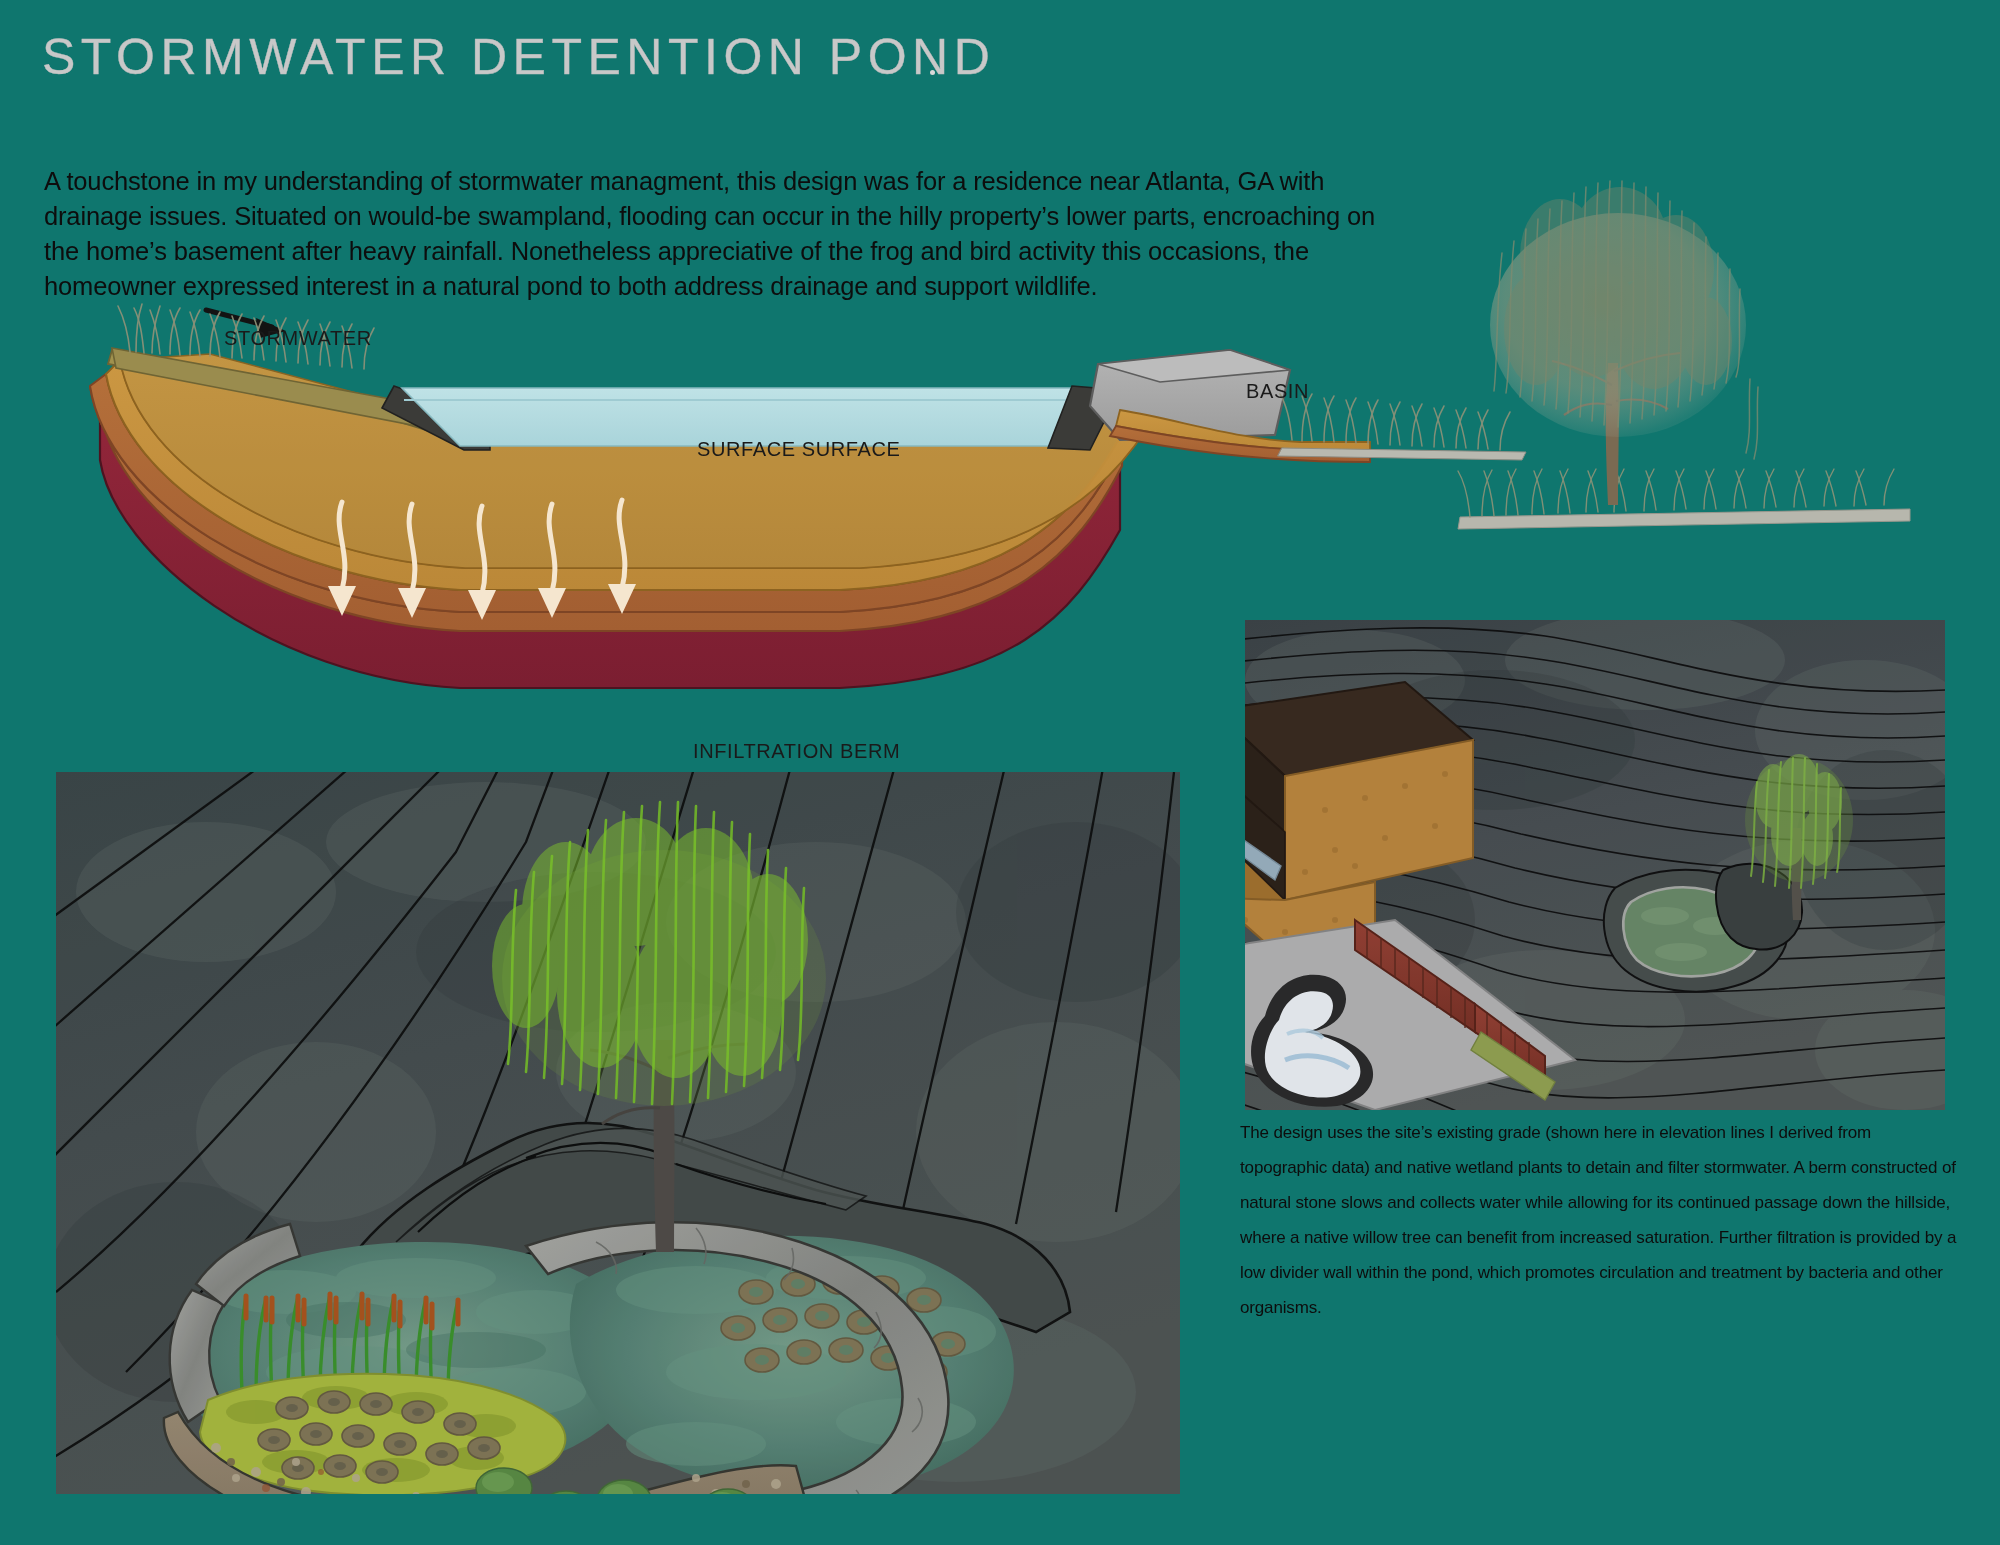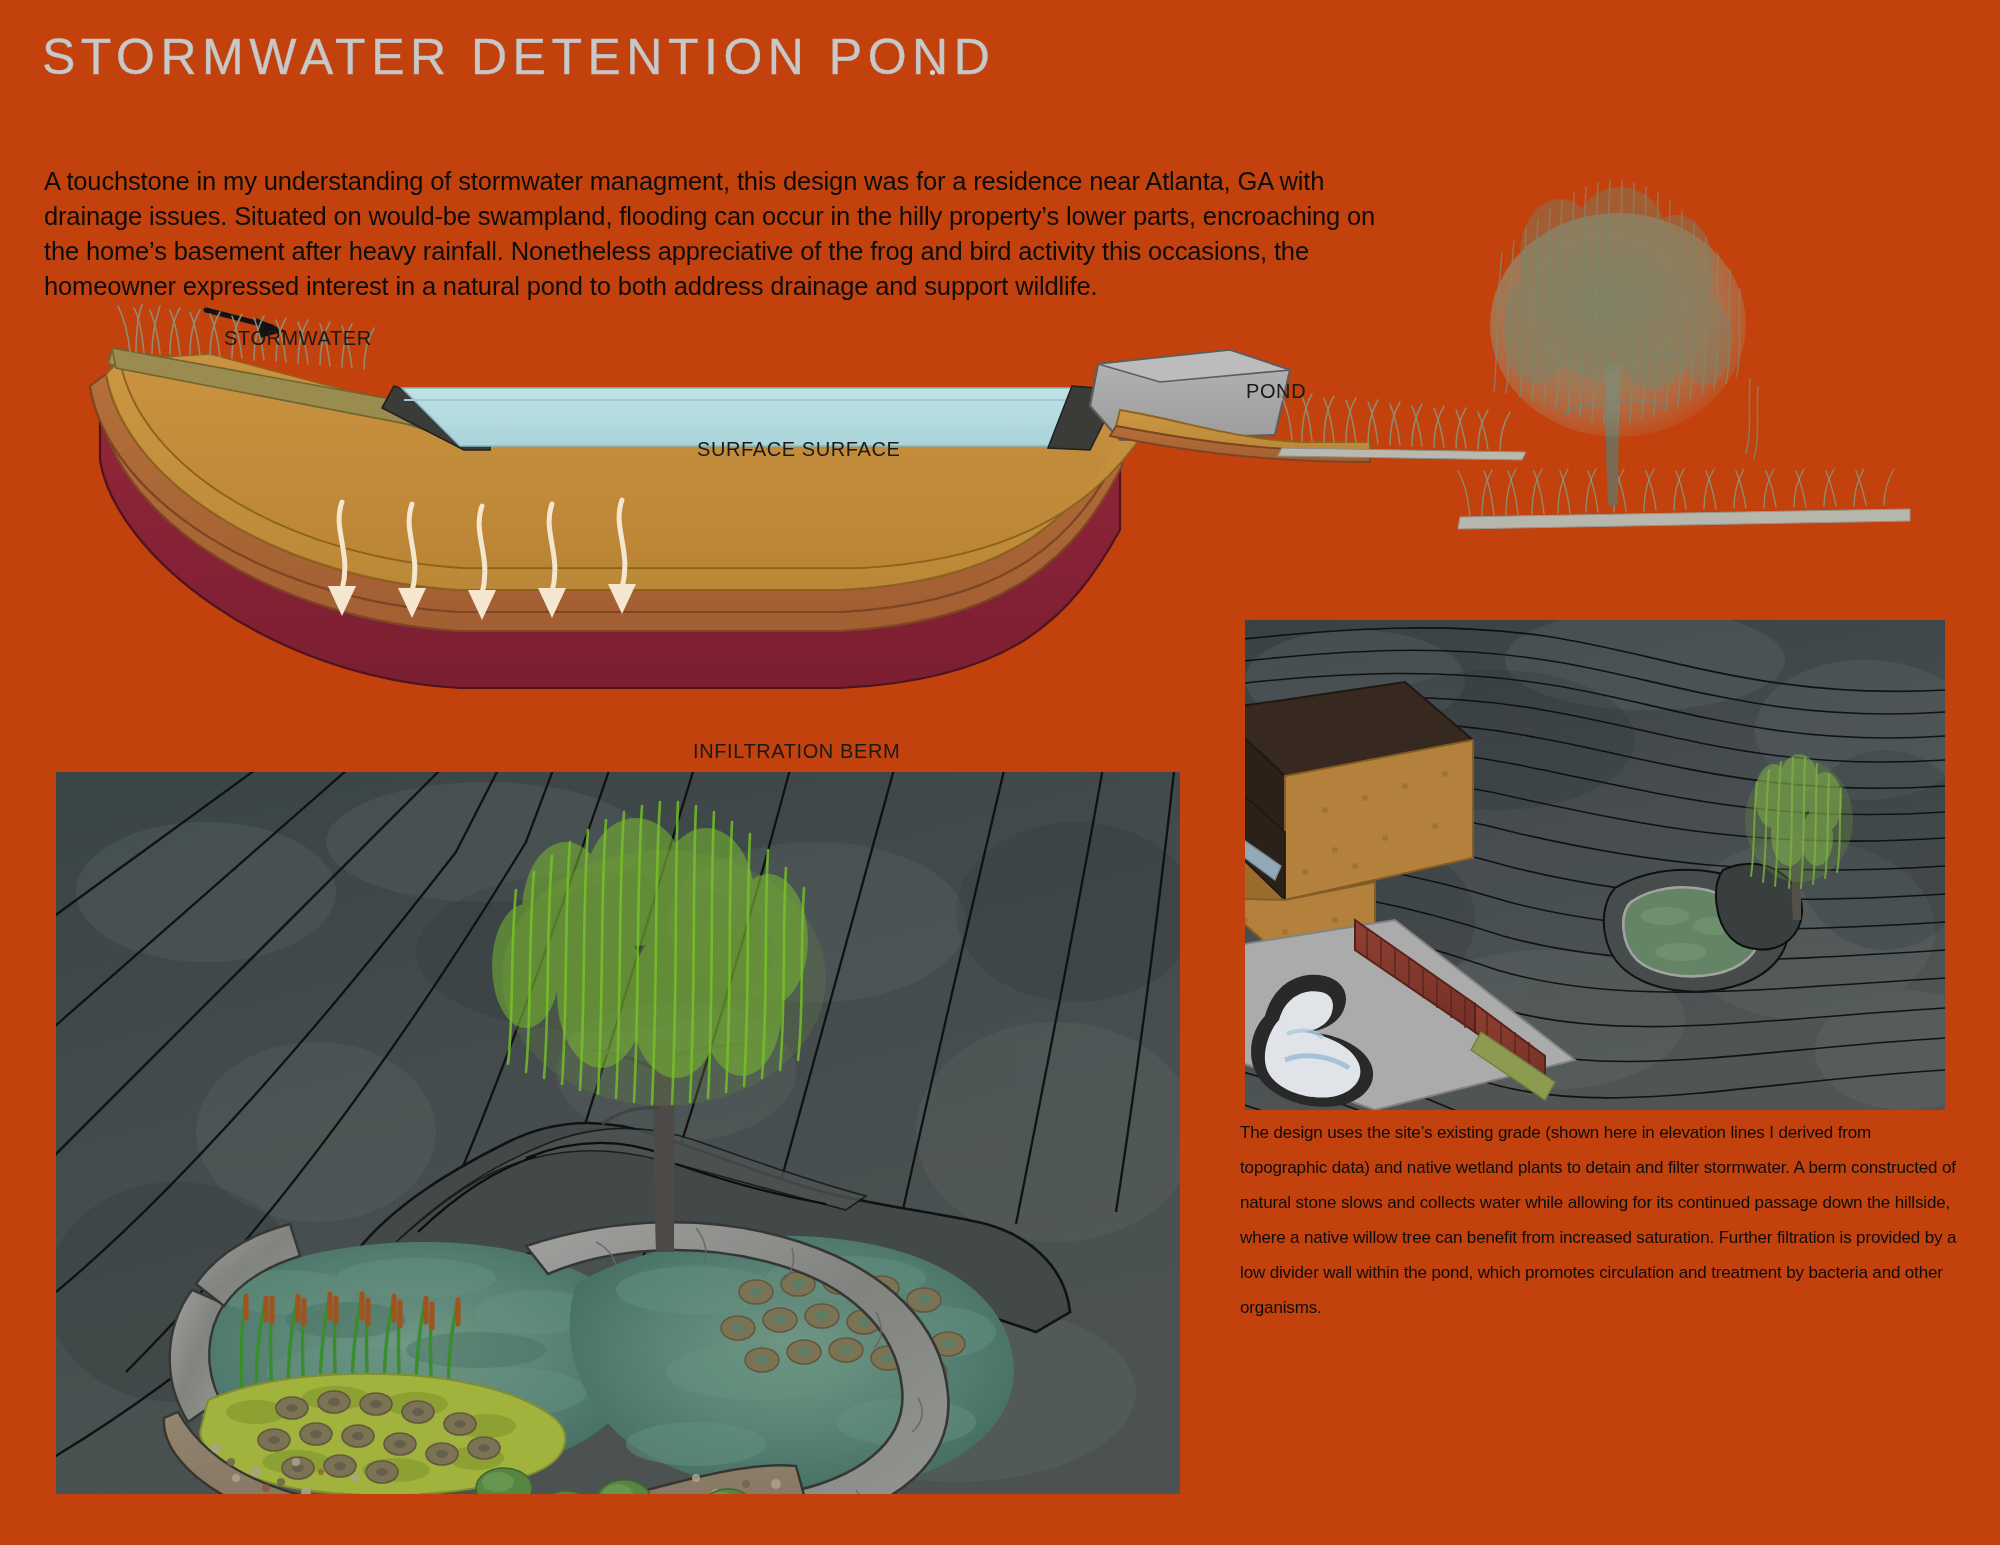--- a/index.html
+++ b/index.html
@@ -6,21 +6,21 @@
   * { box-sizing: border-box; }
   html, body {
     margin: 0; padding: 0;
     background: #ffffff;
     font-family: "Liberation Sans", sans-serif;
   }
   #page {
     position: relative;
     width: 2000px;
     height: 1545px;
-    background: #c2410c;
+    background: #0f766e;
     overflow: hidden;
   }
 
   
   #page-title {
     position: absolute;
     left: 42px; top: 28px;
     font-size: 50px;
     letter-spacing: 5.5px;
     font-weight: 300;
@@ -243,21 +243,21 @@
           <path d="M1418,159 C1418,144 1422,130 1428,120"></path>
         <path d="M1428,159 C1426,146 1422,132 1418,122"></path>
           <path d="M1440,160 C1440,146 1444,132 1450,122"></path>
       </g>
       <path d="M1222,158 L1466,162 L1462,170 L1218,166 Z" fill="#b9b9b0" stroke="#8d8d84" stroke-width="1"></path>
     </g>
   </svg>
 
   <div class="diagram-label" id="label-stormwater">STORMWATER</div>
   <div class="diagram-label" id="label-surface">SURFACE SURFACE</div>
-  <div class="diagram-label" id="label-berm">POND</div>
+  <div class="diagram-label" id="label-berm">BASIN</div>
   <div class="diagram-label" id="label-infil">INFILTRATION BERM</div>
 
   <svg id="willow-scene" viewBox="0 0 560 400">
     <defs>
       <radialGradient id="canopy" cx="45%" cy="40%" r="60%">
         <stop offset="0%" stop-color="#7c8a6d" stop-opacity="0.85"></stop>
         <stop offset="65%" stop-color="#8e9a82" stop-opacity="0.6"></stop>
         <stop offset="100%" stop-color="#aab3a2" stop-opacity="0.12"></stop>
       </radialGradient>
     </defs>

